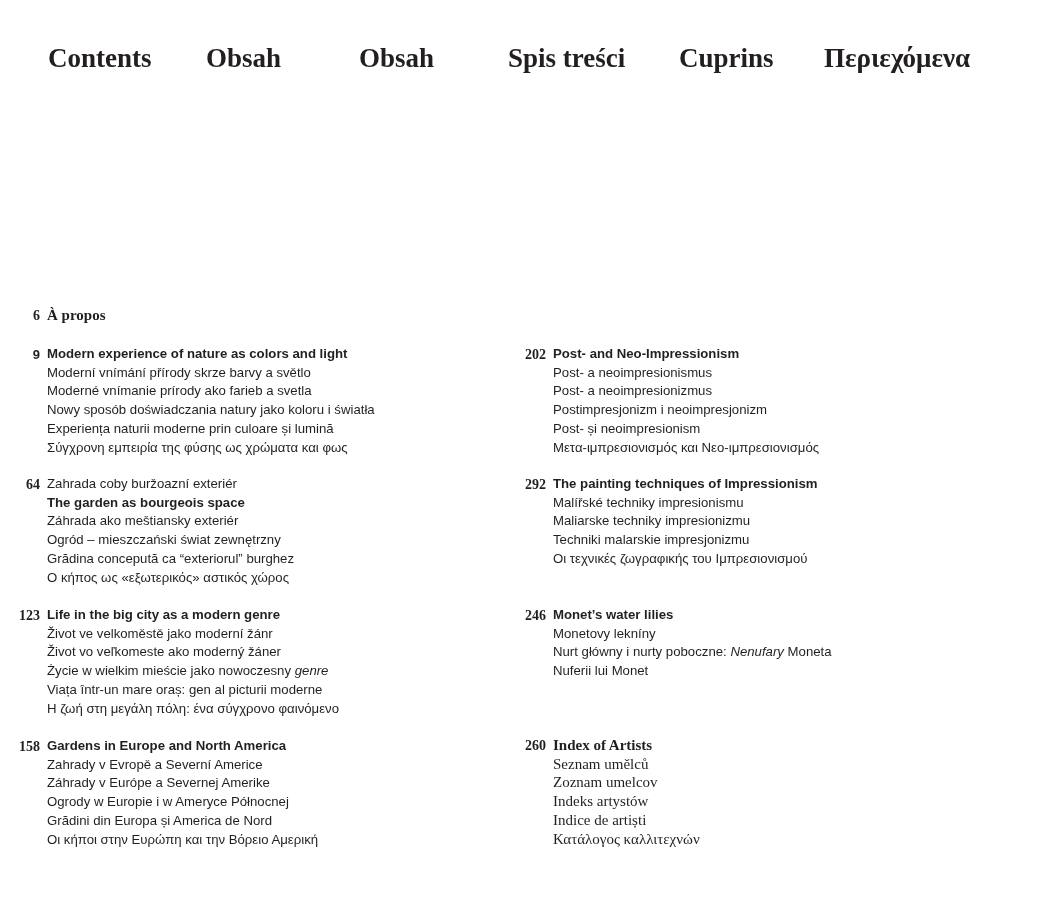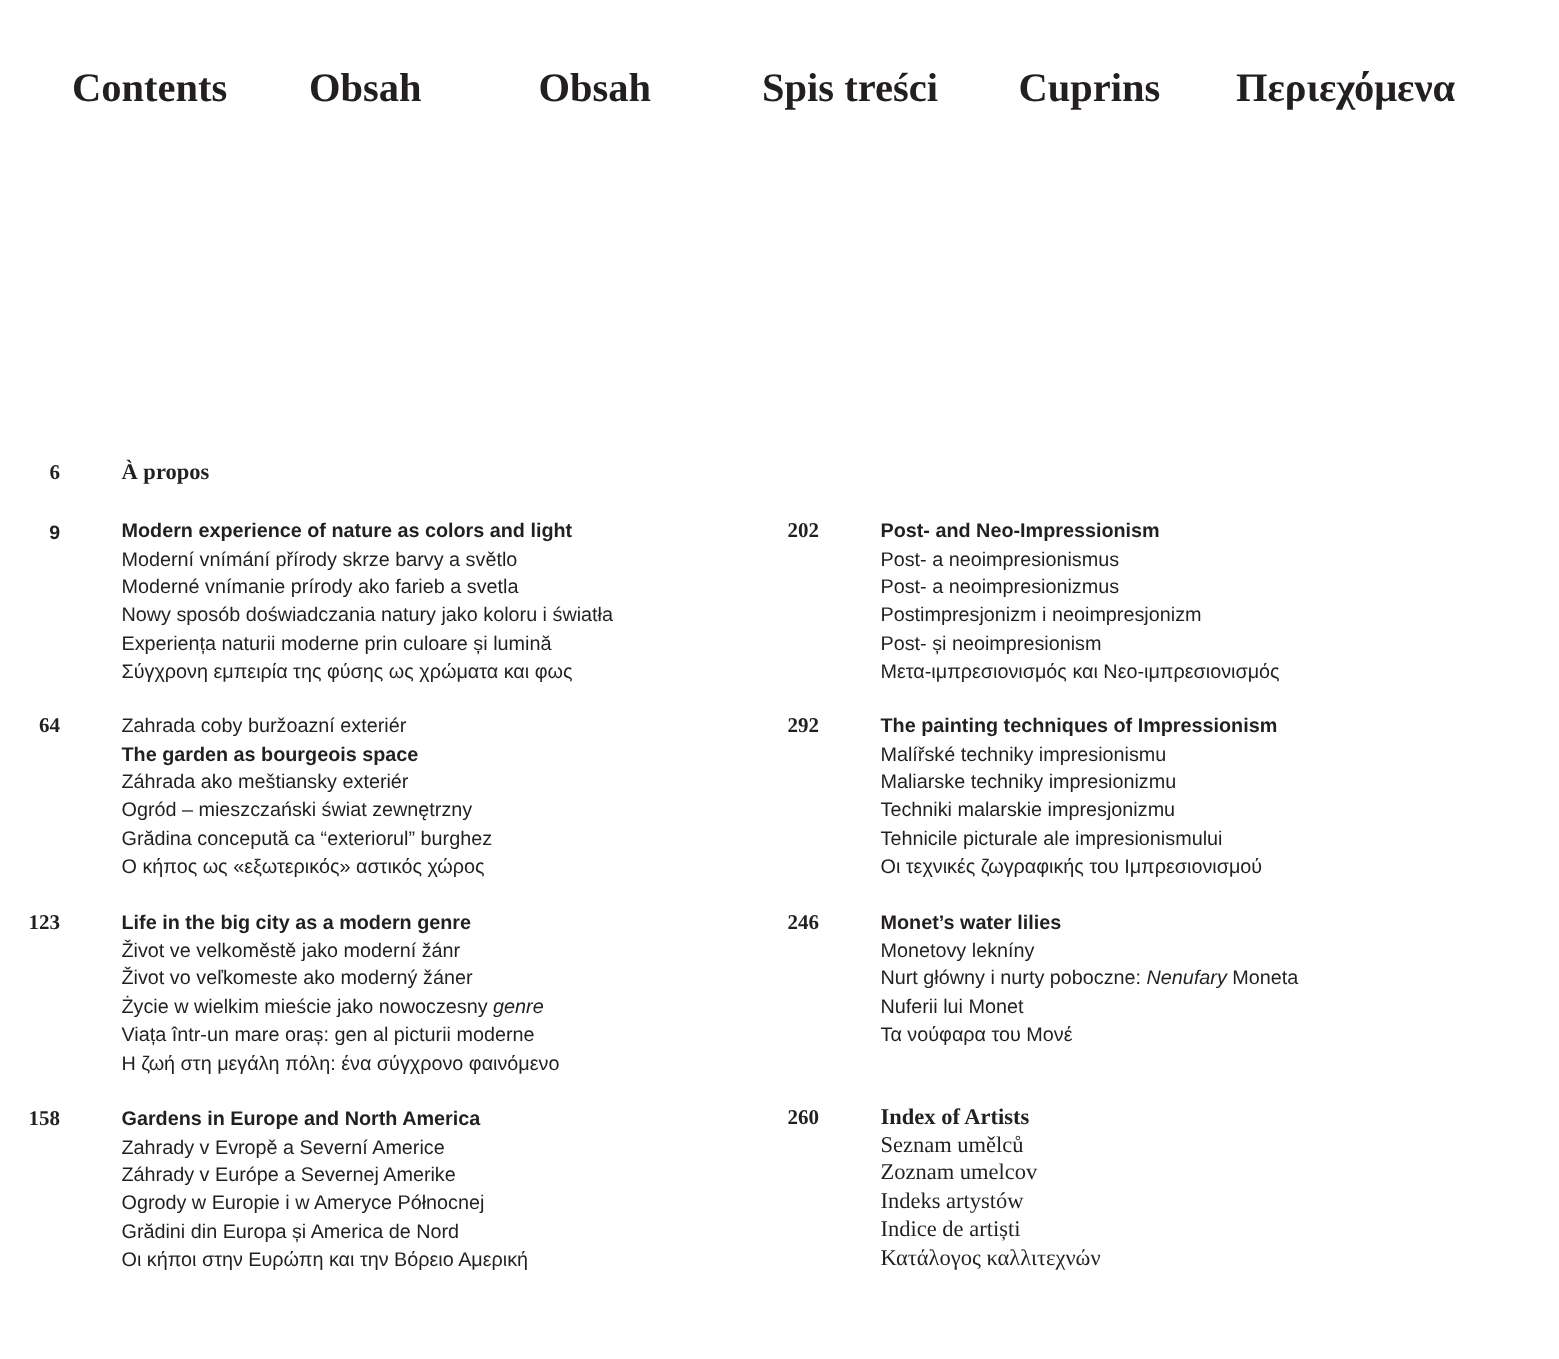--- a/index.html
+++ b/index.html
@@ -2,21 +2,21 @@
 <html><head>
 <meta charset="utf-8">
 <style>
   html, body { margin:0; padding:0; background:#ffffff; }
   body { width:1039px; height:906px; position:relative; overflow:hidden; color:#231f20; }
   .headers { position:absolute; top:40px; left:0; width:841px; height:40px; }
   .hdr { position:absolute; top:0; font-family:"Liberation Serif","DejaVu Serif",serif; font-weight:bold; font-size:27px; line-height:36px; color:#231f20; white-space:nowrap; }
   .entry { position:absolute; width:480px; }
   .entry .num { position:absolute; left:0; width:40px; text-align:right; font-family:"Liberation Serif","DejaVu Serif",serif; font-weight:bold; font-size:14px; line-height:19px; top:0; }
   .entry .lines { position:absolute; left:47px; top:0; }
-  .entry .ln { font-family:"Liberation Sans","DejaVu Sans",sans-serif; font-size:13.2px; line-height:18.7px; white-space:nowrap; color:#231f20;margin-left:34px; }
+  .entry .ln { font-family:"Liberation Sans","DejaVu Sans",sans-serif; font-size:13.2px; line-height:18.7px; white-space:nowrap; color:#231f20; }
   .entry .ln.title { font-weight:bold; }
   .entry.serif .ln { font-family:"Liberation Serif","DejaVu Serif",serif; font-size:15px; }
   .entry.serif .ln.title { font-size:15px; }
   .entry .ln i { font-style:italic; }
 </style>
 </head>
 <body>
 
 <div class="headers">
   <div class="hdr" style="left:48px">Contents</div>
@@ -94,33 +94,31 @@
   </div>
 </div>
 
 <div class="entry" style="left:506px; top:475px;">
   <div class="num">292</div>
   <div class="lines">
     <div class="ln title">The painting techniques of Impressionism</div>
     <div class="ln">Malířské techniky impresionismu</div>
     <div class="ln">Maliarske techniky impresionizmu</div>
     <div class="ln">Techniki malarskie impresjonizmu</div>
-    <div class="ln">Tehnicile picturale ale impresionismului</div>
     <div class="ln">Οι τεχνικές ζωγραφικής του Ιμπρεσιονισμού</div>
   </div>
 </div>
 
 <div class="entry" style="left:506px; top:606px;">
   <div class="num">246</div>
   <div class="lines">
     <div class="ln title">Monet’s water lilies</div>
     <div class="ln">Monetovy lekníny</div>
     <div class="ln">Nurt główny i nurty poboczne: <i>Nenufary</i> Moneta</div>
     <div class="ln">Nuferii lui Monet</div>
-    <div class="ln">Τα νούφαρα του Μονέ</div>
   </div>
 </div>
 
 <div class="entry serif" style="left:506px; top:736px;">
   <div class="num">260</div>
   <div class="lines">
     <div class="ln title">Index of Artists</div>
     <div class="ln">Seznam umělců</div>
     <div class="ln">Zoznam umelcov</div>
     <div class="ln">Indeks artystów</div>

